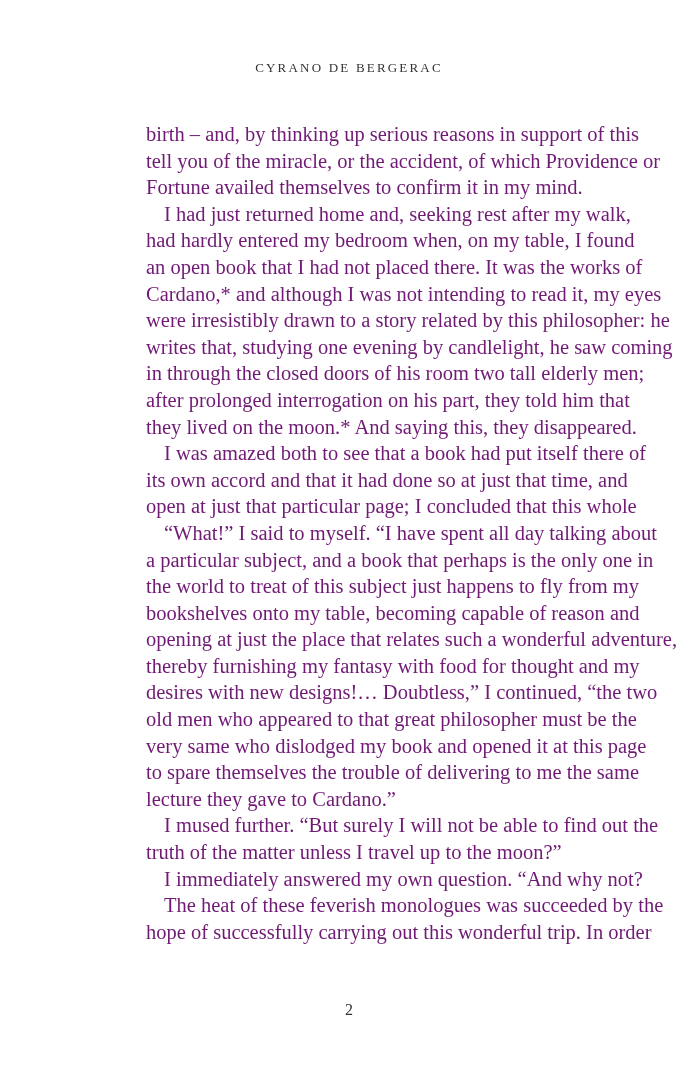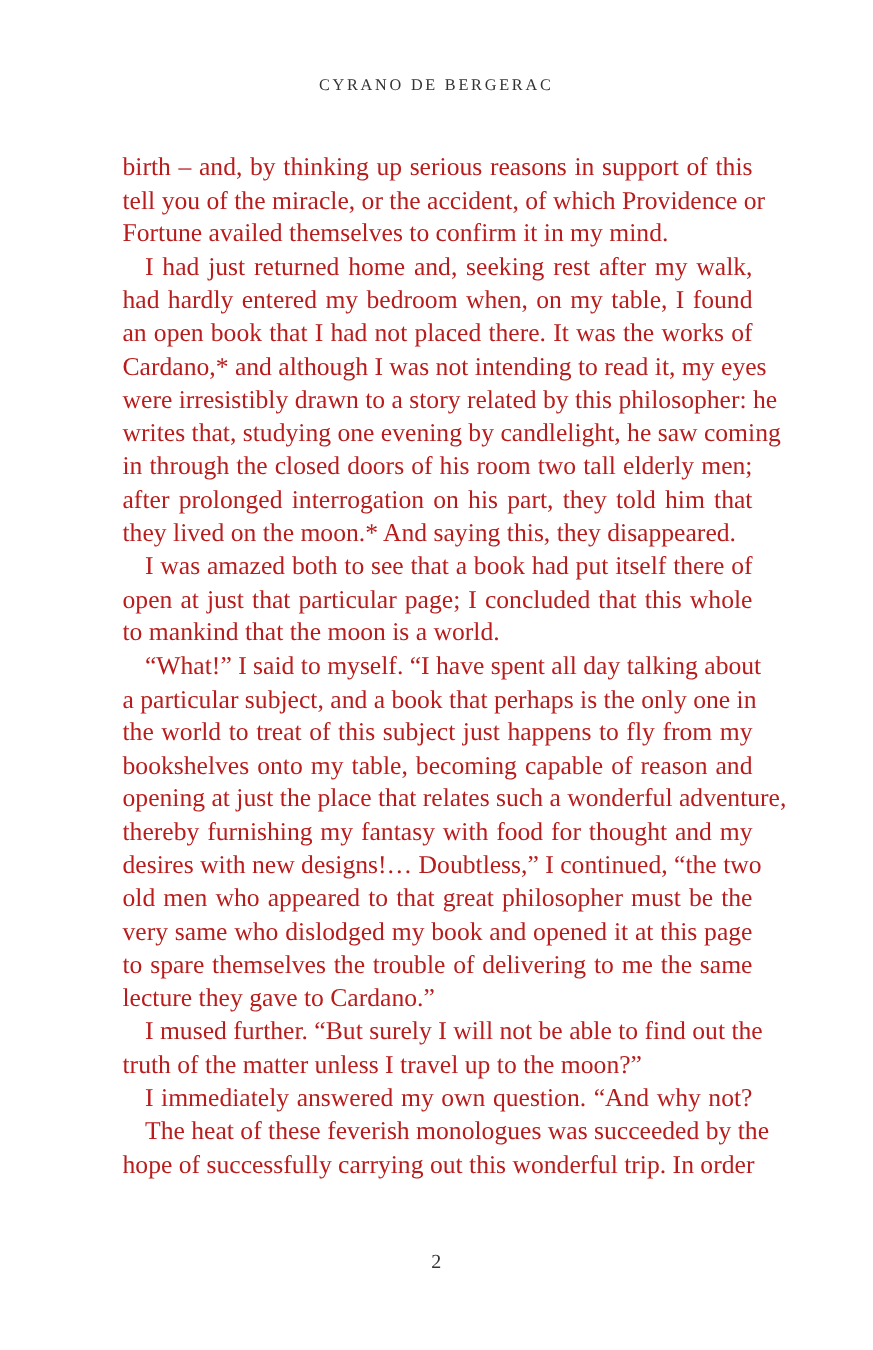--- a/index.html
+++ b/index.html
@@ -40,21 +40,22 @@
       width: 504px;
     }
     .line {
       display: block;
       height: 26.6px;
       line-height: 26.6px;
       font-size: 20.5px;
       white-space: nowrap;
       text-align: justify;
       text-align-last: justify;
-      color: #b91c1c;
+      color: #701a75;
+      margin-left: 48px;
     }
     .line.last {
       text-align-last: left;
     }
     .line.indent {
       padding-left: 18px;
     }
     .folio {
       position: absolute;
       top: 1001px;
@@ -78,22 +79,22 @@
       <span class="line indent">I had just returned home and, seeking rest after my walk,</span>
       <span class="line">had hardly entered my bedroom when, on my table, I found</span>
       <span class="line">an open book that I had not placed there. It was the works of</span>
       <span class="line">Cardano,* and although I was not intending to read it, my eyes</span>
       <span class="line">were irresistibly drawn to a story related by this philosopher: he</span>
       <span class="line">writes that, studying one evening by candlelight, he saw coming</span>
       <span class="line">in through the closed doors of his room two tall elderly men;</span>
       <span class="line">after prolonged interrogation on his part, they told him that</span>
       <span class="line last">they lived on the moon.* And saying this, they disappeared.</span>
       <span class="line indent">I was amazed both to see that a book had put itself there of</span>
+      <span class="line">its own accord and that it had done so at just that time, and</span>
       <span class="line">open at just that particular page; I concluded that this whole</span>
-      <span class="line last">to mankind that the moon is a world.</span>
       <span class="line indent">“What!” I said to myself. “I have spent all day talking about</span>
       <span class="line">a particular subject, and a book that perhaps is the only one in</span>
       <span class="line">the world to treat of this subject just happens to fly from my</span>
       <span class="line">bookshelves onto my table, becoming capable of reason and</span>
       <span class="line">opening at just the place that relates such a wonderful adventure,</span>
       <span class="line">thereby furnishing my fantasy with food for thought and my</span>
       <span class="line">desires with new designs!… Doubtless,” I continued, “the two</span>
       <span class="line">old men who appeared to that great philosopher must be the</span>
       <span class="line">very same who dislodged my book and opened it at this page</span>
       <span class="line">to spare themselves the trouble of delivering to me the same</span>

